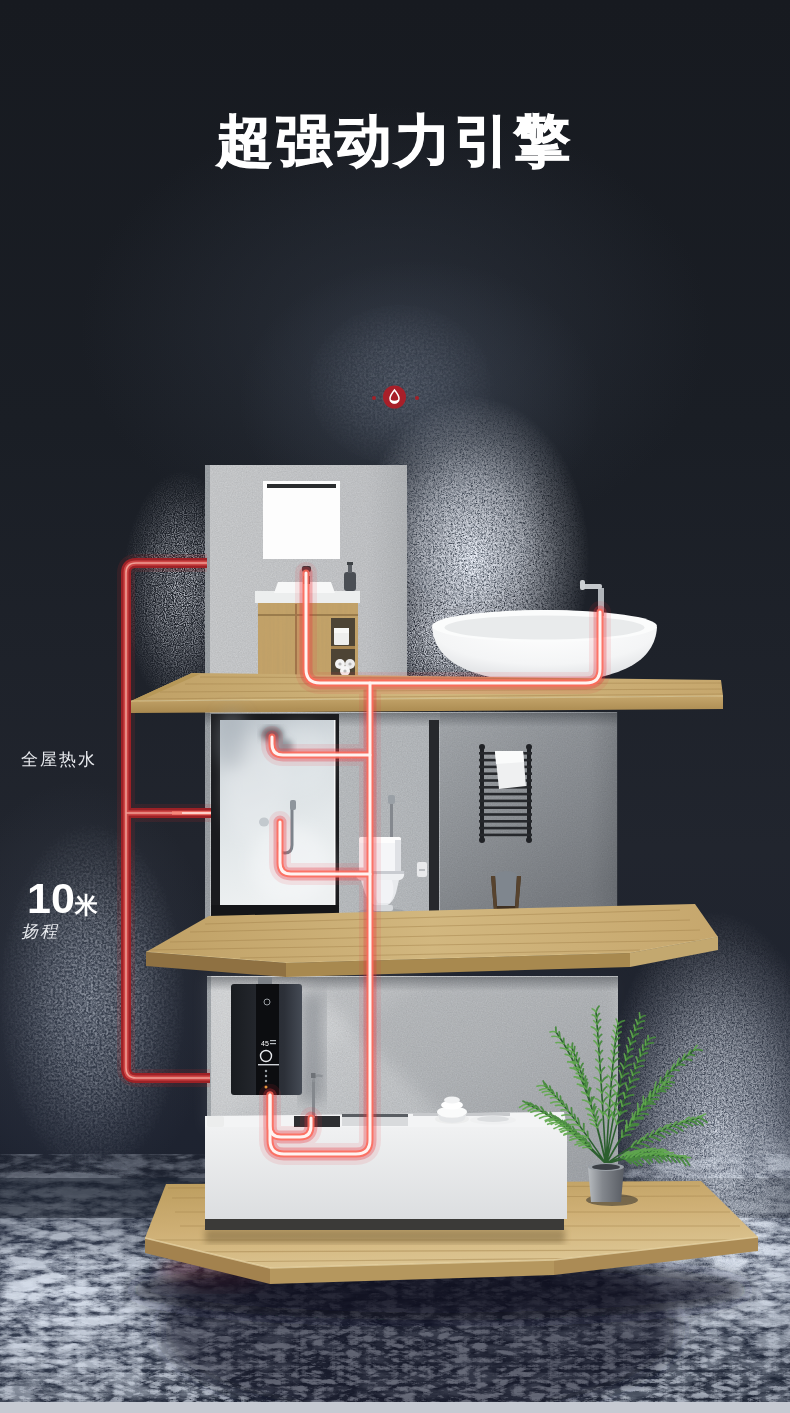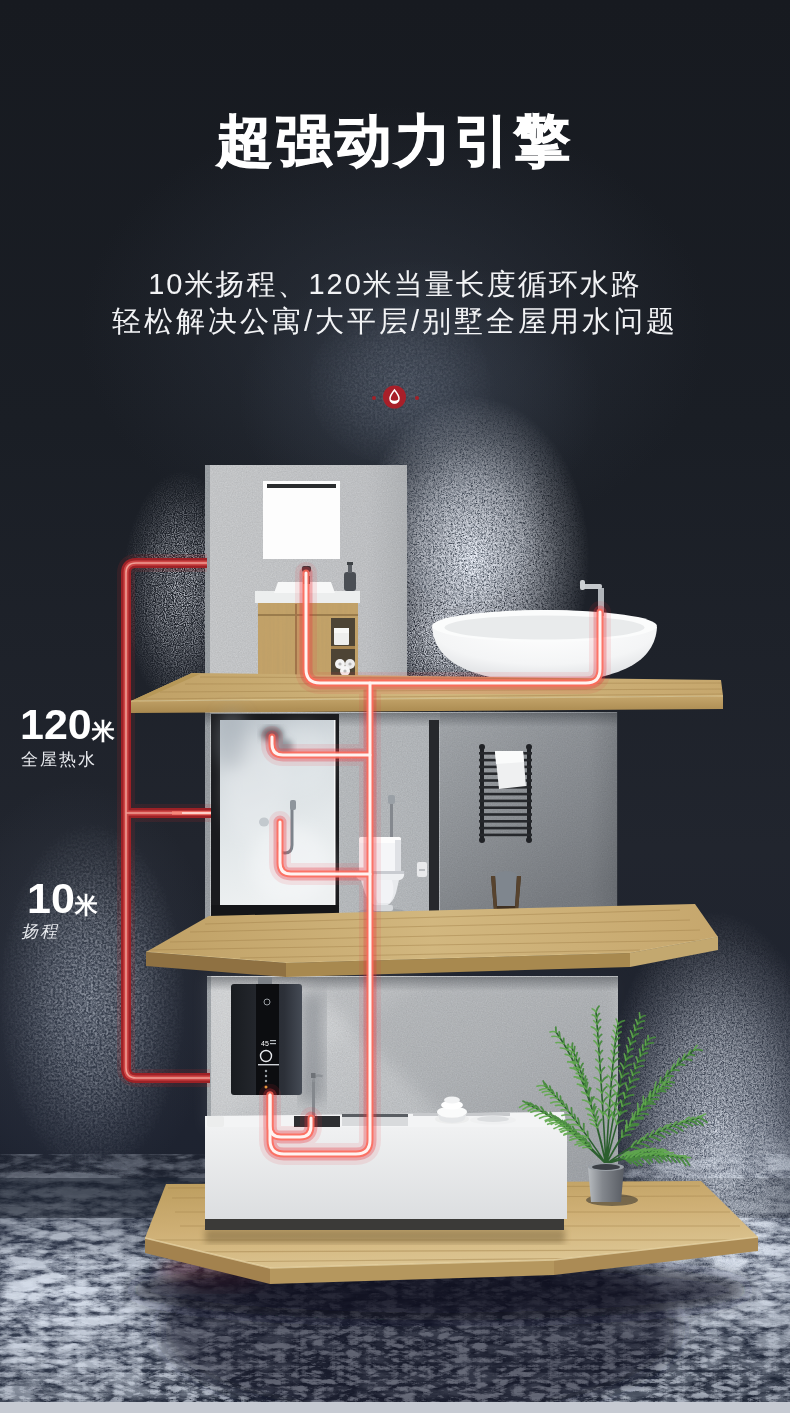--- a/index.html
+++ b/index.html
@@ -548,24 +548,21 @@
 <path d="M394.5,390 q4.5,5.5 4.5,8.5 a4.5,4.5 0 0 1 -9,0 q0,-3 4.5,-8.5 Z" fill="none" stroke="#ffffff" stroke-width="1.5"></path>
 <path d="M390.4,399.5 q4,2.5 8,0 a4,4 0 0 1 -8,0 Z" fill="#ffffff"></path>
 <circle cx="374" cy="398" r="2" fill="#a32028"></circle>
 <circle cx="417" cy="398" r="2" fill="#a32028"></circle>
 </g>
 </svg>
 
 <div class="t1" style="top:104px;">超强动力引擎</div>
 
 
-<div class="t2" style="top:265px;">10米扬程、120米当量长度循环水路</div>
-
-<div class="t2" style="top:302px;letter-spacing:3px;">轻松解决公寓/大平层/别墅全屋用水问题</div>
-
-<div style="position:absolute;left:20px;top:700px;"><span class="lab-big">120</span><span class="lab-mi">米</span></div>
+
+
 
 <div class="lab-sm" style="position:absolute;left:21px;top:748px;">全屋热水</div>
 
 <div style="position:absolute;left:27px;top:874px;"><span class="lab-big">10</span><span class="lab-mi">米</span></div>
 
 <div class="lab-sm" style="position:absolute;left:21px;top:920px;font-style:italic;">扬程</div>
 </div>
 
 </body></html>

